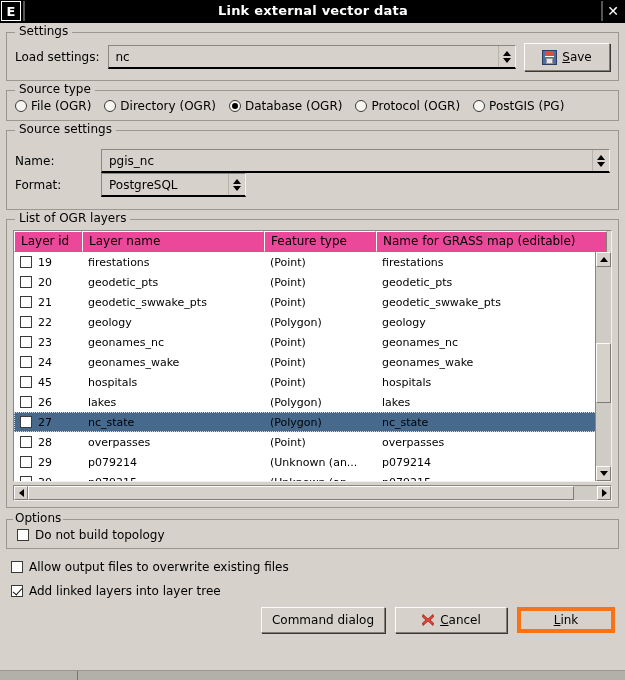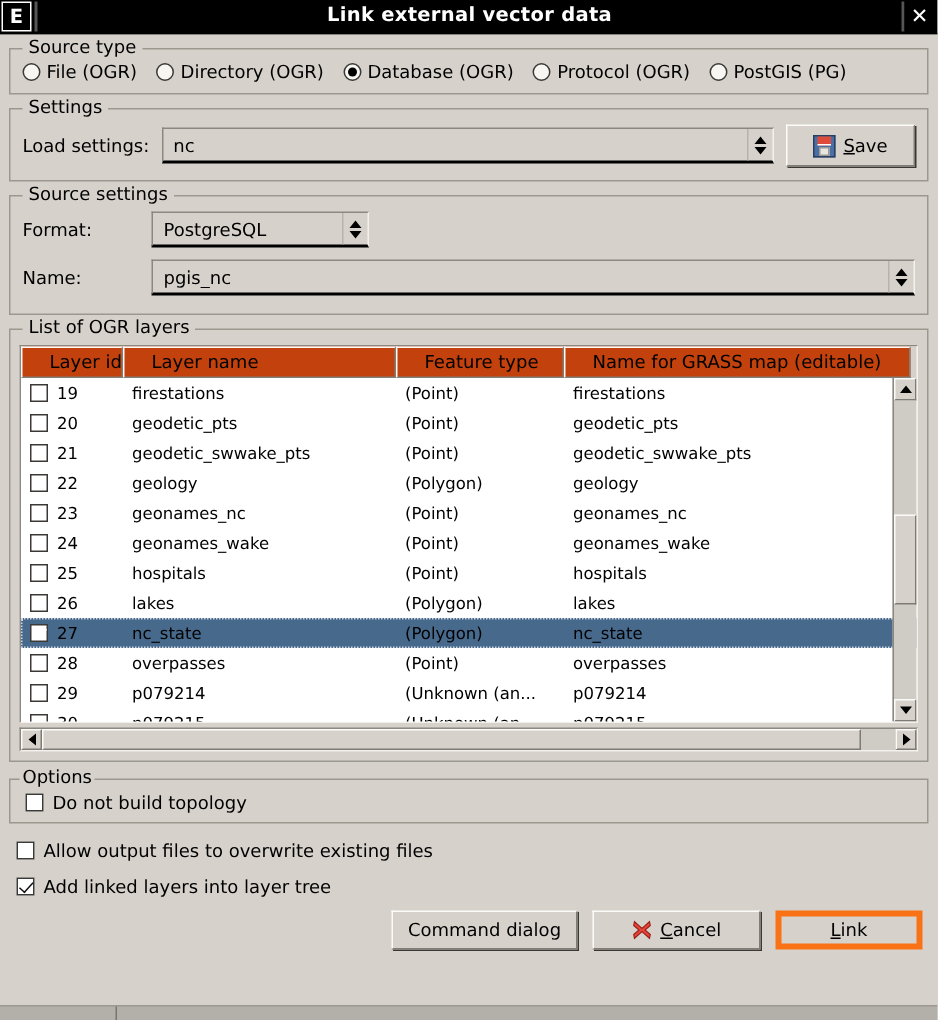--- a/index.html
+++ b/index.html
@@ -221,28 +221,28 @@
   
   .tablewrap {
     border: 1px solid #8b8881;
     border-right-color: #f3f1ed;
     border-bottom-color: #f3f1ed;
     background: #fff;
     box-sizing: border-box;
   }
   .thead { display: flex; height: 21px; background: #d6d2cb; }
   .th {
-    background: #c2410c;
+    background: #ec4899;
     border: 1px solid #827f78;
     border-top-color: #fcfbf9;
     border-left-color: #fcfbf9;
     box-sizing: border-box;
     font-size: 12px;
     line-height: 19px;
-    padding-left: 18px;
+    padding-left: 6px;
     overflow: hidden;
     white-space: nowrap;
     flex: none;
   }
   .tbody {
     position: relative;
     background: #fff;
     height: 229px;
     overflow: hidden;
   }
@@ -329,87 +329,87 @@
 </head>
 <body>
 
 <div class="titlebar">
   <div class="tb-appicon">E</div>
   <div class="tb-title">Link external vector data</div>
   <div class="tb-close">✕</div>
 </div>
 
 <div class="dlg">
-
-  <div class="group" style="padding:8px 8px 7px 8px;">
-    <div class="glabel">Source type</div>
-    <div class="radio-row">
-      <div class="radio-item">
-        <span class="radio"></span>
-        <span>File (OGR)</span>
-      </div>
-      <div class="radio-item">
-        <span class="radio"></span>
-        <span>Directory (OGR)</span>
-      </div>
-      <div class="radio-item">
-        <span class="radio on"></span>
-        <span>Database (OGR)</span>
-      </div>
-      <div class="radio-item">
-        <span class="radio"></span>
-        <span>Protocol (OGR)</span>
-      </div>
-      <div class="radio-item" style="margin-right:0;">
-        <span class="radio"></span>
-        <span>PostGIS (PG)</span>
-      </div>
-    </div>
-  </div>
 
   <div class="group" style="padding:10px 8px 9px 8px;">
     <div class="glabel">Settings</div>
     <div class="row" style="gap:8px;">
       <div class="lbl">Load settings:</div>
       <div class="field underline" style="flex:1;">
         <div class="val">nc</div>
         <div class="spin">
           <span class="ar up"></span>
             <span class="ar dn"></span>
         </div>
       </div>
       <div class="btn" style="width:86px;height:28px;padding:0 8px;">
         <span class="ico-floppy"></span>
         <span><span class="underlined">S</span><span>ave</span></span>
       </div>
     </div>
   </div>
 
+  <div class="group" style="padding:8px 8px 7px 8px;">
+    <div class="glabel">Source type</div>
+    <div class="radio-row">
+      <div class="radio-item">
+        <span class="radio"></span>
+        <span>File (OGR)</span>
+      </div>
+      <div class="radio-item">
+        <span class="radio"></span>
+        <span>Directory (OGR)</span>
+      </div>
+      <div class="radio-item">
+        <span class="radio on"></span>
+        <span>Database (OGR)</span>
+      </div>
+      <div class="radio-item">
+        <span class="radio"></span>
+        <span>Protocol (OGR)</span>
+      </div>
+      <div class="radio-item" style="margin-right:0;">
+        <span class="radio"></span>
+        <span>PostGIS (PG)</span>
+      </div>
+    </div>
+  </div>
+
   <div class="group" style="padding:10px 8px 12px 8px;">
     <div class="glabel">Source settings</div>
+    <div class="row" style="gap:8px;margin-top:8px;">
+      <div class="lbl" style="width:78px;">Name:</div>
+      <div class="field underline" style="flex:1;">
+        <div class="val">pgis_nc</div>
+        <div class="spin">
+          <span class="ar up"></span>
+            <span class="ar dn"></span>
+        </div>
+      </div>
+    </div>
     <div class="row" style="gap:8px;">
       <div class="lbl" style="width:78px;">Format:</div>
       <div class="field underline" style="width:145px;">
         <div class="val">PostgreSQL</div>
         <div class="spin">
           <span class="ar up"></span>
             <span class="ar dn"></span>
         </div>
       </div>
     </div>
-    <div class="row" style="gap:8px;margin-top:8px;">
-      <div class="lbl" style="width:78px;">Name:</div>
-      <div class="field underline" style="flex:1;">
-        <div class="val">pgis_nc</div>
-        <div class="spin">
-          <span class="ar up"></span>
-            <span class="ar dn"></span>
-        </div>
-      </div>
-    </div>
   </div>
 
   <div class="group" style="padding:10px 6px 6px 6px;">
     <div class="glabel">List of OGR layers</div>
 
     <div class="tablewrap">
       <div class="thead">
         <div class="th" style="width:68px;">Layer id</div>
         <div class="th" style="width:182px;">Layer name</div>
         <div class="th" style="width:112px;">Feature type</div>
@@ -474,21 +474,21 @@
               <span>24</span>
             </div>
           <div class="c1">geonames_wake</div>
           <div class="c2">(Point)</div>
           <div class="c3">geonames_wake</div>
         </div>
 
         <div class="trow">
           <div class="c0">
               <span class="cbox"></span>
-              <span>25</span>
+              <span>45</span>
             </div>
           <div class="c1">hospitals</div>
           <div class="c2">(Point)</div>
           <div class="c3">hospitals</div>
         </div>
 
         <div class="trow">
           <div class="c0">
               <span class="cbox"></span>
               <span>26</span>

